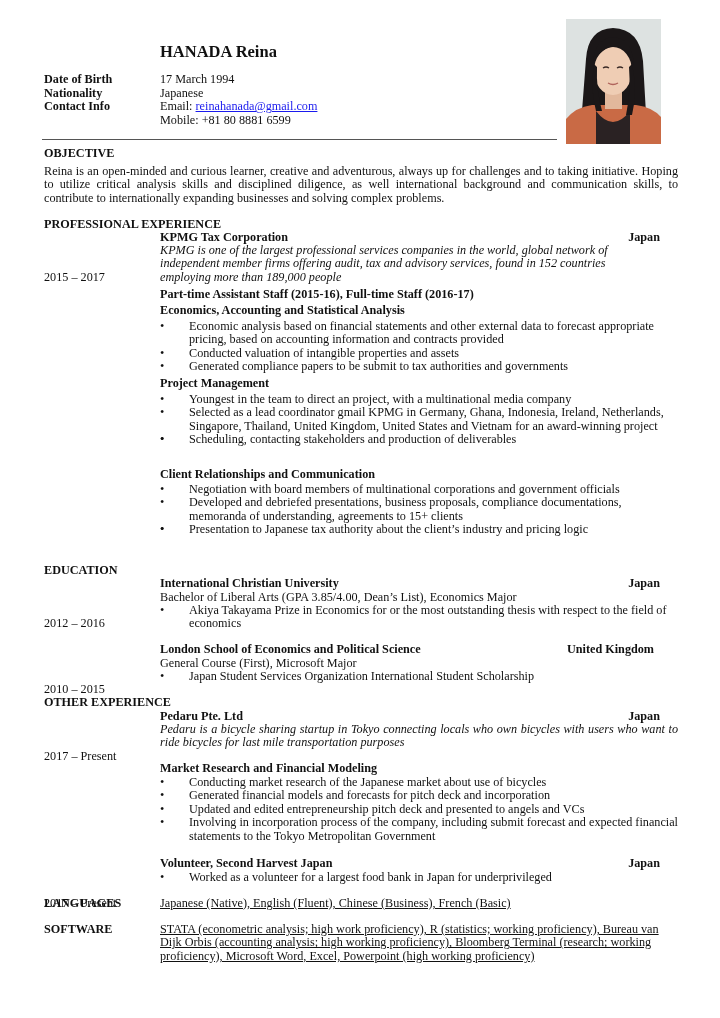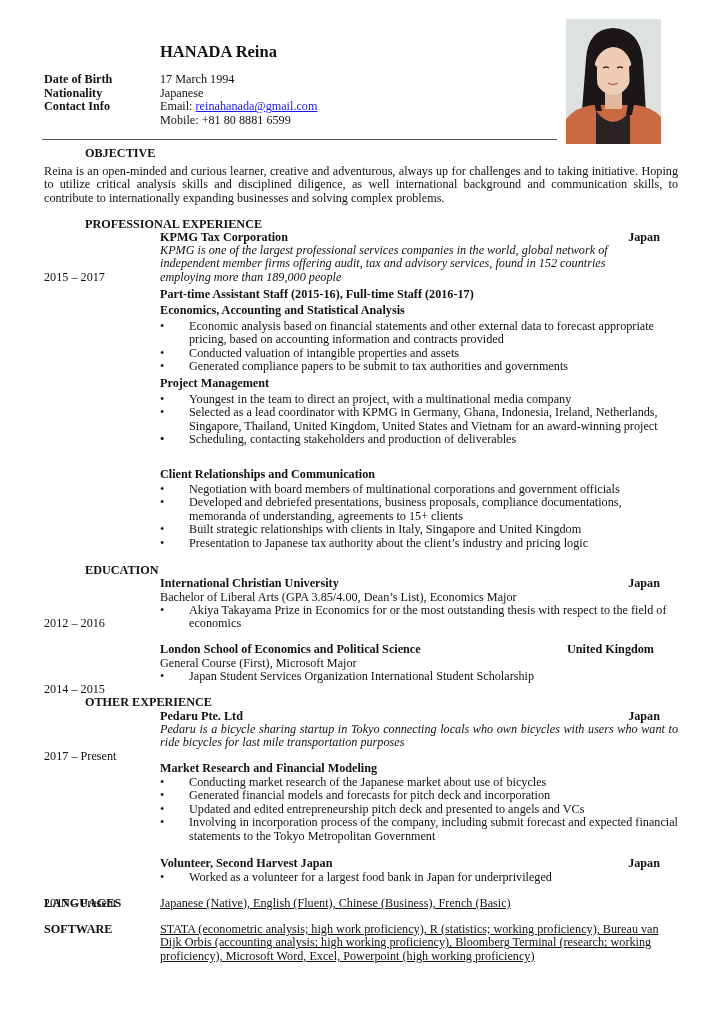--- a/index.html
+++ b/index.html
@@ -15,21 +15,21 @@
   .info-row { left: 44px; width: 500px; height: 13.4px; }
   .info-label { position: absolute; left: 0; font-weight: bold; }
   .info-val { position: absolute; left: 116px; white-space: nowrap; }
   .info-val a { color: #1a1aee; text-decoration: underline; }
   #divider { left: 42px; top: 139px; width: 515px; height: 0; border-top: 1.5px solid #555555; }
 
   
   #photo { left: 566px; top: 19px; width: 95px; height: 125px; overflow: hidden; background: #dfe3e2; }
 
   
-  .sec-head { left: 44px; font-weight: bold; white-space: nowrap; margin-left: 41px; }
+  .sec-head { left: 44px; font-weight: bold; white-space: nowrap; }
 
   .para { left: 44px; width: 634px; text-align: justify; }
 
   .date { left: 44px; white-space: nowrap; margin-top: 40px; }
   .entry-title { left: 160px; font-weight: bold; white-space: nowrap; }
   .entry-loc { font-weight: bold; white-space: nowrap; }
   .loc-r { right: 60px; }
   .desc { left: 160px; width: 478px; font-style: italic; }
   .desc-wide { left: 160px; width: 518px; font-style: italic; text-align: justify; }
   .sub { left: 160px; font-weight: bold; white-space: nowrap; }
@@ -104,44 +104,44 @@
 <div class="abs sub" style="top:304px">Economics, Accounting and Statistical Analysis</div>
 <ul class="bl" style="top:320px">
   <li><span class="dot">•</span><span>Economic analysis based on financial statements and other external data to forecast appropriate pricing, based on accounting information and contracts provided</span></li>
   <li><span class="dot">•</span><span>Conducted valuation of intangible properties and assets</span></li>
   <li><span class="dot">•</span><span>Generated compliance papers to be submit to tax authorities and governments</span></li>
 </ul>
 
 <div class="abs sub" style="top:377px">Project Management</div>
 <ul class="bl" style="top:393px">
   <li><span class="dot">•</span><span>Youngest in the team to direct an project, with a multinational media company</span></li>
-  <li><span class="dot">•</span><span>Selected as a lead coordinator with KPMG in Germany, Ghana, Indonesia, Ireland, Netherlands, Singapore, Thailand, United Kingdom, United States and Vietnam for an award-winning project</span></li>
+  <li><span class="dot">•</span><span>Selected as a lead coordinator gmail KPMG in Germany, Ghana, Indonesia, Ireland, Netherlands, Singapore, Thailand, United Kingdom, United States and Vietnam for an award-winning project</span></li>
   <li><span class="dot">•</span></li>
   <li><span class="dot">•</span><span>Scheduling, contacting stakeholders and production of deliverables</span></li>
 </ul>
 
 <div class="abs sub" style="top:468px">Client Relationships and Communication</div>
 <ul class="bl" style="top:483px">
   <li><span class="dot">•</span><span>Negotiation with board members of multinational corporations and government officials</span></li>
   <li><span class="dot">•</span><span>Developed and debriefed presentations, business proposals, compliance documentations, memoranda of understanding, agreements to 15+ clients</span></li>
-  <li><span class="dot">•</span><span>Built strategic relationships with clients in Italy, Singapore and United Kingdom</span></li>
+  <li><span class="dot">•</span></li>
   <li><span class="dot">•</span><span>Presentation to Japanese tax authority about the client’s industry and pricing logic</span></li>
 </ul>
 
 <div class="abs sec-head" style="top:564px">EDUCATION</div>
 
 <div class="abs date" style="top:577px">2012 – 2016</div>
 <div class="abs entry-title" style="top:577px">International Christian University</div>
 <div class="abs entry-loc loc-r" style="top:577px">Japan</div>
 <div class="abs plain" style="top:591px">Bachelor of Liberal Arts (GPA 3.85/4.00, Dean’s List), Economics Major</div>
 <ul class="bl" style="top:604px">
   <li><span class="dot">•</span><span>Akiya Takayama Prize in Economics for or the most outstanding thesis with respect to the field of economics</span></li>
 </ul>
 
-<div class="abs date" style="top:643px">2014 – 2015</div>
+<div class="abs date" style="top:643px">2010 – 2015</div>
 <div class="abs entry-title" style="top:643px">London School of Economics and Political Science</div>
 <div class="abs entry-loc" style="top:643px; left:567px">United Kingdom</div>
 <div class="abs plain" style="top:657px">General Course (First), Microsoft Major</div>
 <ul class="bl" style="top:670px">
   <li><span class="dot">•</span><span>Japan Student Services Organization International Student Scholarship</span></li>
 </ul>
 
 <div class="abs sec-head" style="top:696px">OTHER EXPERIENCE</div>
 
 <div class="abs date" style="top:710px">2017 – Present</div>

